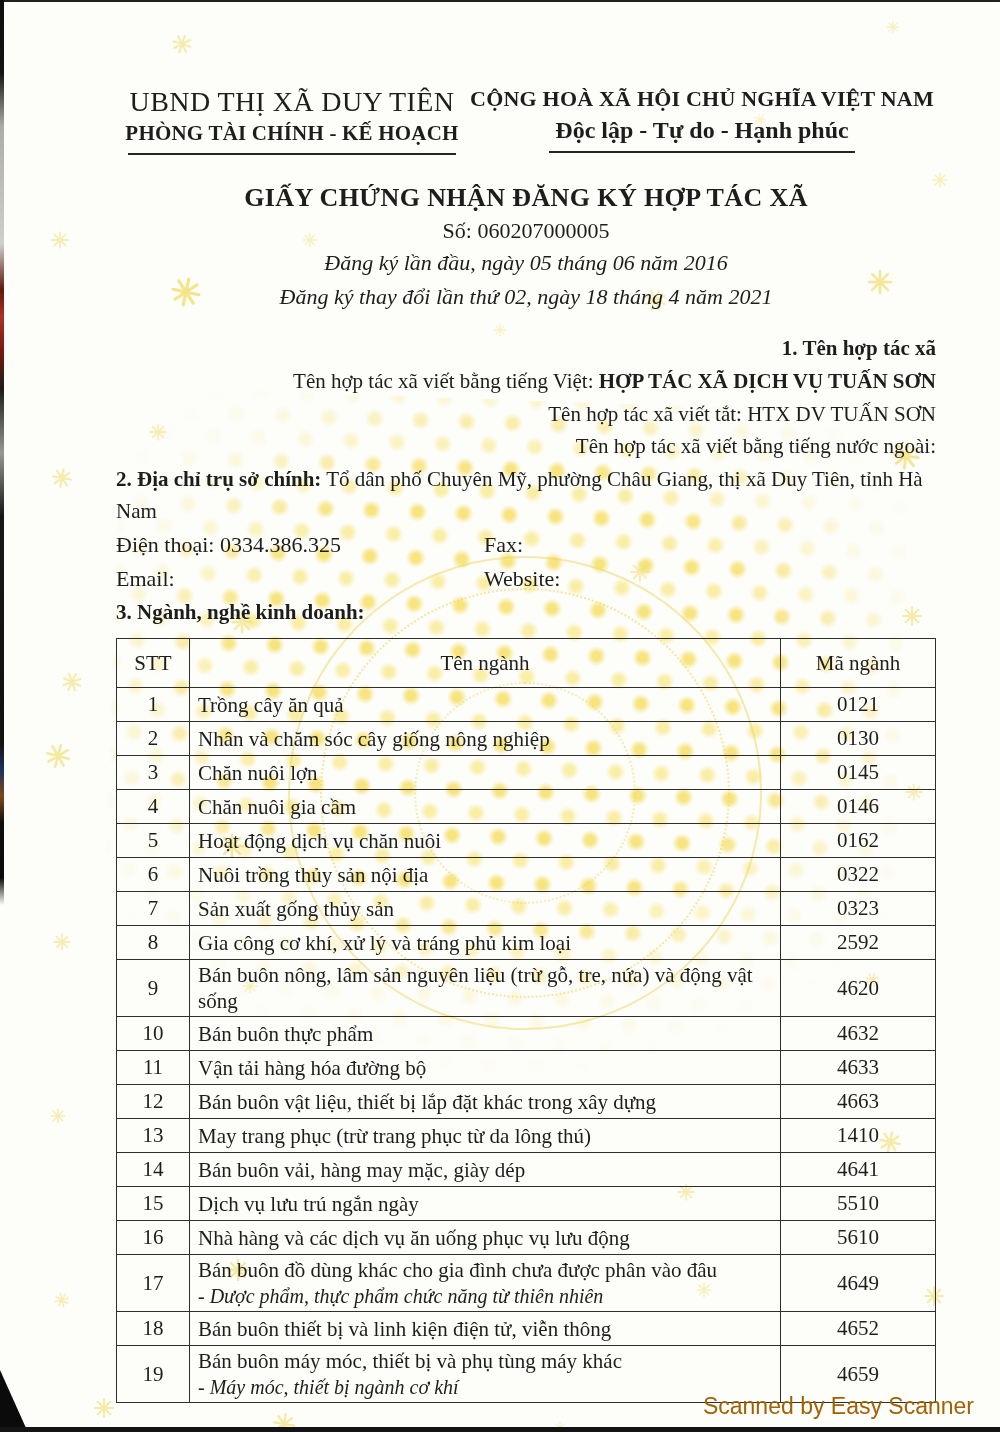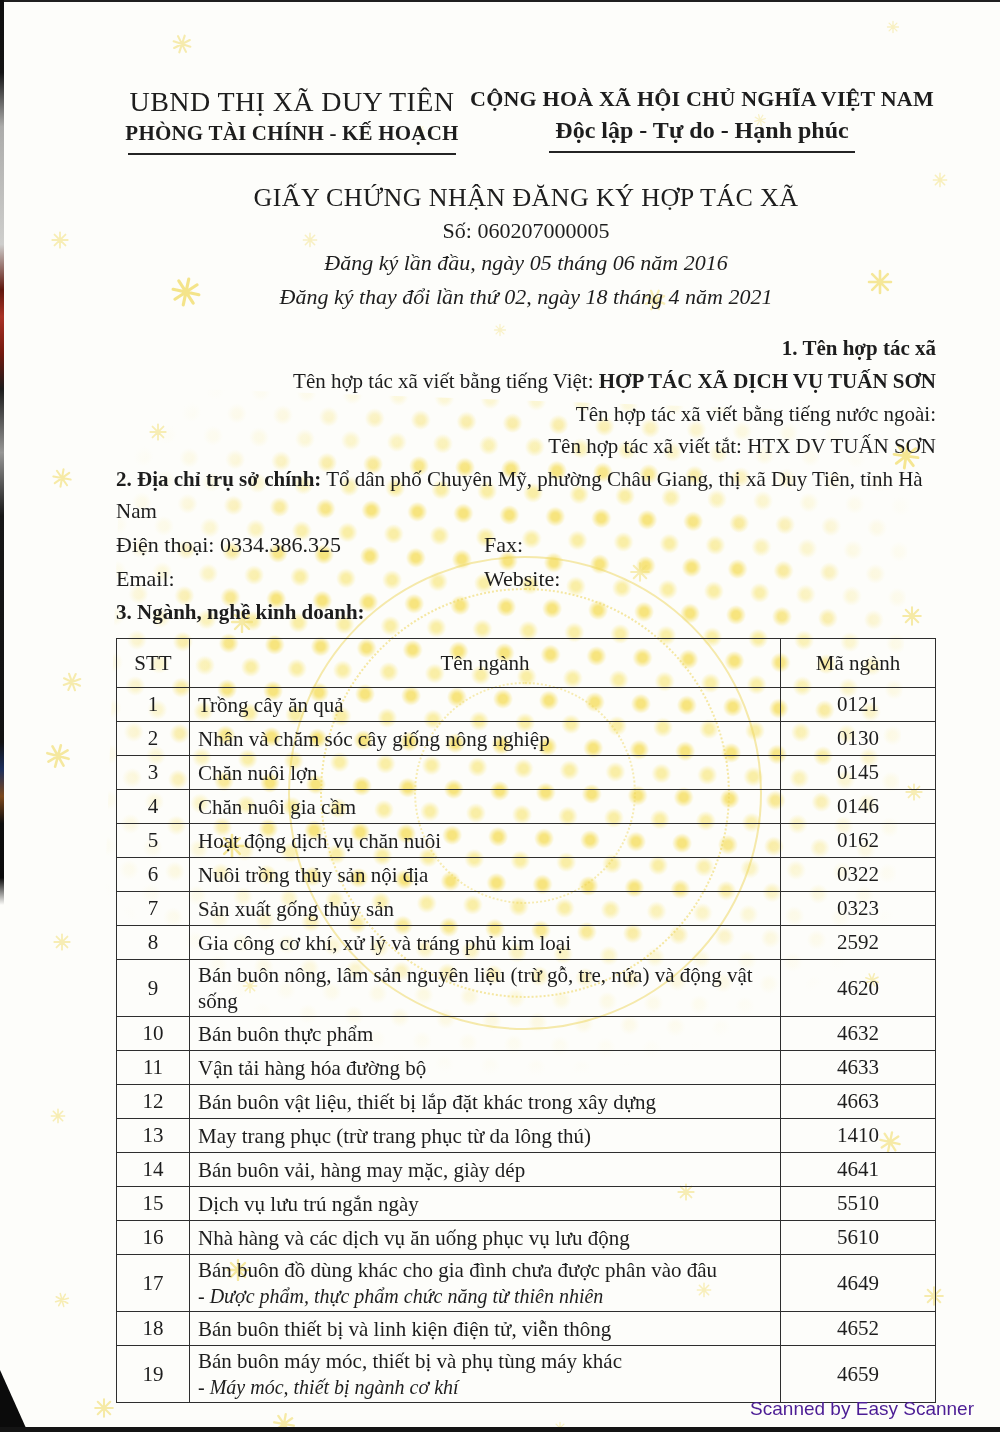--- a/index.html
+++ b/index.html
@@ -52,21 +52,21 @@
   .masthead{display:flex;}
   .m-left{width:352px;text-align:center;}
   .m-left .l1{font-size:28px;letter-spacing:0.4px;}
   .m-left .l2{font-size:21px;font-weight:bold;margin-top:3px;letter-spacing:0.2px;}
   .m-left .rule{width:328px;height:2px;background:#242424;margin:7px auto 0;}
   .m-right{flex:1;text-align:center;}
   .m-right .l1{font-size:22px;font-weight:bold;letter-spacing:0.2px;}
   .m-right .l2{font-size:24px;font-weight:bold;margin-top:5px;}
   .m-right .rule{width:306px;height:2px;background:#242424;margin:7px auto 0;}
   .title-block{text-align:center;margin-top:28px;}
-  .doc-title{font-size:26px;font-weight:normal;letter-spacing:0.4px;}
+  .doc-title{font-size:26px;font-weight:bold;letter-spacing:0.4px;}
   .doc-no{font-size:22px;font-weight:normal;margin-top:5px;}
   .doc-reg{font-size:22px;font-style:italic;margin-top:3px;line-height:1.42;}
   .sec{font-size:21px;line-height:1.55;}
   .sec-h{font-weight:bold;}
   .mt1{margin-top:20px;text-align:right;}
   p{margin:0;}
   .b{font-weight:bold;}
   .contact-row{display:flex;font-size:22px;line-height:1.55;}
   .contact-left{width:368px;}
   
@@ -80,21 +80,21 @@
   td.t-stt,td.t-code{text-align:center;}
   tr.single td{height:33px;}
   tr.double td{height:56px;}
   .cell-note{font-style:italic;font-size:20px;line-height:1.2;padding-bottom:2px;}
   .cell-note:empty{display:none;}
   .cell-main{line-height:1.25;}
   
   .scanner-note{
     position:absolute;right:26px;bottom:12px;z-index:5;
     font-family:"Liberation Sans","DejaVu Sans",sans-serif;
-    font-size:19px;color:#4c1d95;
+    font-size:23px;color:#a16207;
   }
 </style>
 </head>
 <body>
 
 <div class="page">
 
   <div class="wm-lattice"></div>
   <div class="wm-ring r1"></div>
   <div class="wm-ring r2"></div>
@@ -164,22 +164,22 @@
     <div class="title-block">
       <div class="doc-title">GIẤY CHỨNG NHẬN ĐĂNG KÝ HỢP TÁC XÃ</div>
       <div class="doc-no">Số: 060207000005</div>
       <div class="doc-reg">Đăng ký lần đầu, ngày 05 tháng 06 năm 2016</div>
       <div class="doc-reg">Đăng ký thay đổi lần thứ 02, ngày 18 tháng 4 năm 2021</div>
     </div>
 
     <div class="sec mt1">
       <p class="sec-h">1. Tên hợp tác xã</p>
       <p><span>Tên hợp tác xã viết bằng tiếng Việt:</span> <span class="b">HỢP TÁC XÃ DỊCH VỤ TUẤN SƠN</span></p>
+      <p><span>Tên hợp tác xã viết tắt:</span> <span>HTX DV TUẤN SƠN</span></p>
       <p>Tên hợp tác xã viết bằng tiếng nước ngoài:</p>
-      <p><span>Tên hợp tác xã viết tắt:</span> <span>HTX DV TUẤN SƠN</span></p>
     </div>
 
     <div class="sec">
       <p><span class="sec-h">2. Địa chỉ trụ sở chính:</span> <span>Tổ dân phố Chuyên Mỹ, phường Châu Giang, thị xã Duy Tiên, tỉnh Hà Nam</span></p>
       <div class="contact-row">
         <div class="contact-left"><span>Điện thoại:</span> <span>0334.386.325</span></div>
         <div>Fax:</div>
       </div>
       <div class="contact-row">
         <div class="contact-left">Email:</div>

